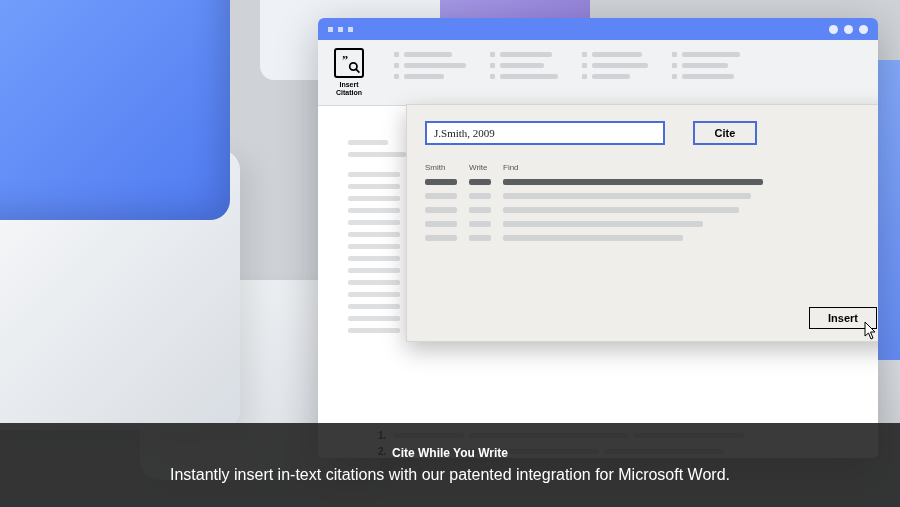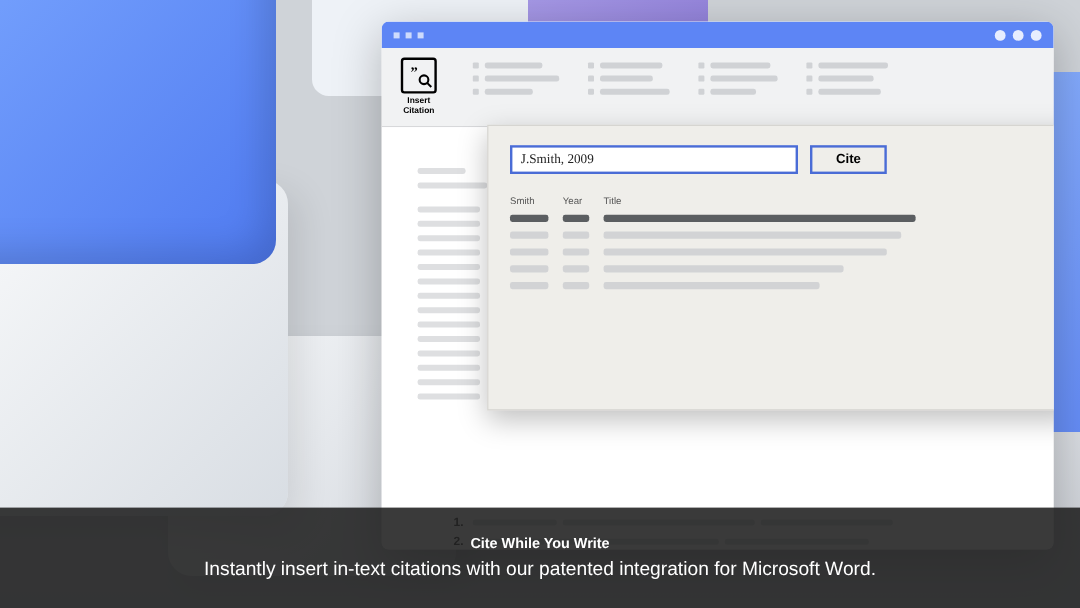--- a/index.html
+++ b/index.html
@@ -76,21 +76,21 @@
     position: absolute;
     left: 88px; top: -2px;
     right: -18px;
     height: 238px;
     background: #efeeea;
     box-shadow: 0 8px 22px rgba(0,0,0,0.25);
     border: 1px solid #d6d5d1;
     padding: 16px 18px 12px 18px;
     display:flex; flex-direction:column;
   }
-  .dialog-top { display:flex; gap:10px; align-items:center; }
+  .dialog-top { display:flex; gap:28px; align-items:center; }
   .search-input {
     flex: 0 0 240px;
     height: 24px;
     border: 2px solid #4a6cd6;
     background: #fff;
     font-family: 'Comic Sans MS', 'Segoe Script', cursive;
     font-size: 11px;
     padding: 0 7px;
     color: #222;
   }
@@ -263,22 +263,22 @@
       <div class="doc-line" style="width:52px"></div>
       <div class="doc-line" style="width:52px"></div>
 
       <div class="dialog">
         <div class="dialog-top">
           <input class="search-input" value="J.Smith, 2009" style="">
           <button class="find-btn">Cite</button>
         </div>
         <div class="dlg-headers">
           <div class="col-author">Smith</div>
-          <div class="col-year">Year</div>
-          <div class="col-title">Title</div>
+          <div class="col-year">Write</div>
+          <div class="col-title">Find</div>
         </div>
         <div class="dlg-rows">
           <div class="dlg-row sel">
             <div class="cell au"></div>
               <div class="cell yr"></div>
               <div class="cell" style="width:260px"></div>
           </div>
           <div class="dlg-row">
             <div class="cell au"></div>
               <div class="cell yr"></div>
@@ -292,20 +292,26 @@
           <div class="dlg-row">
             <div class="cell au"></div>
               <div class="cell yr"></div>
               <div class="cell" style="width:200px"></div>
           </div>
           <div class="dlg-row">
             <div class="cell au"></div>
               <div class="cell yr"></div>
               <div class="cell" style="width:180px"></div>
           </div>
+        </div>
+        <div class="dlg-footer">
+          <button class="insert-btn">Insert</button>
+          <svg class="cursor" viewBox="0 0 16 20">
+            <path d="M2 1 L2 15 L5.5 12 L8 18 L10 17 L7.5 11 L12 11 Z" fill="#fff" stroke="#000" stroke-width="1"></path>
+          </svg>
         </div>
       </div>
 
       <div class="ol-area">
         <div class="ol-row">
           <span>1.</span>
           <div class="ltext">
               <div class="seg" style="width:70px"></div>
               <div class="seg" style="width:160px"></div>
               <div class="seg" style="width:110px"></div>

